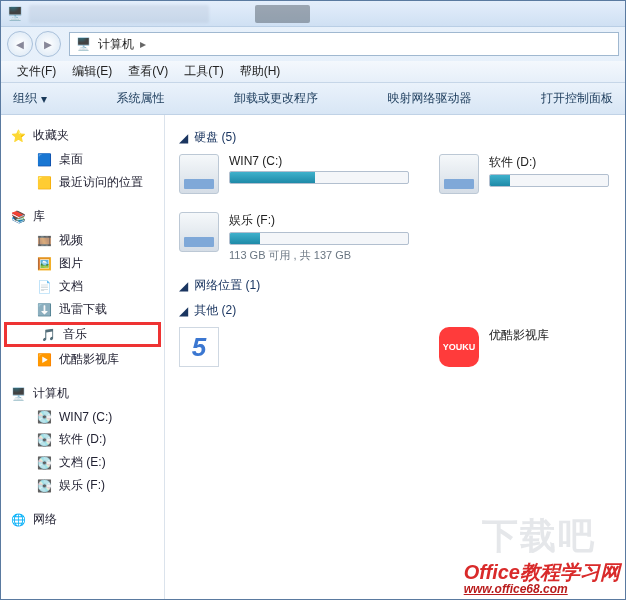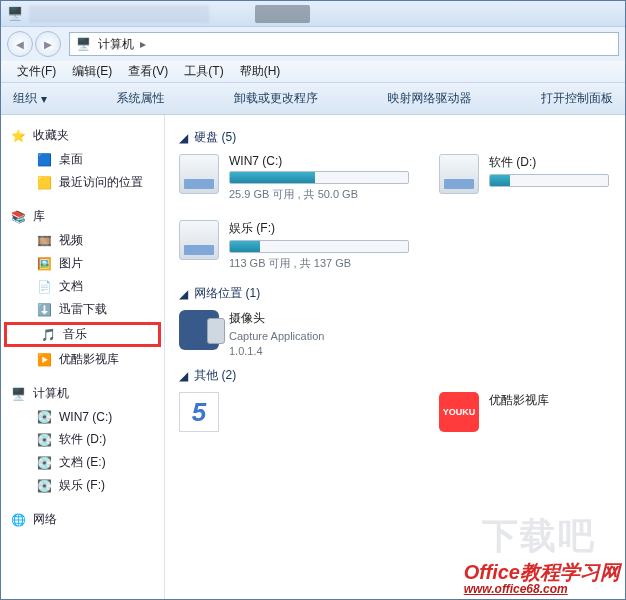--- a/index.html
+++ b/index.html
@@ -32,21 +32,21 @@
 .drive-icon { width: 40px; height: 40px; background: linear-gradient(#f5f8fa,#d5dde6); border: 1px solid #bcc8d5; border-radius: 3px; position: relative; }
 .drive-icon::after { content:""; position:absolute; left:4px; right:4px; bottom:4px; height:10px; background:#7fa8d8; border-radius:1px; }
 .drive-name { font-size: 12px; color: #222; margin-bottom: 3px; }
 .meter { height: 13px; border: 1px solid #b2bfcf; background: #f4f6f9; border-radius: 2px; overflow: hidden; }
 .meter-fill { height: 100%; background: linear-gradient(#3fb1cc,#1e8aa8); }
 .drive-sub { font-size: 11px; color: #6a7682; margin-top: 3px; white-space: nowrap; }
 .netitem, .other-item { display: flex; gap: 10px; width: 230px; margin-bottom: 10px; }
 .cam-icon { width: 40px; height: 40px; background: #375a8a; border-radius: 6px; position: relative; }
 .cam-icon::before { content:""; position:absolute; right:-6px; top:8px; width:16px; height:24px; background:#cfd7e1; border:1px solid #9aa5b2; border-radius:3px; }
 .num5-icon { width: 40px; height: 40px; background:#fff; border:1px solid #cfd8e2; display:flex; align-items:center; justify-content:center; font-size:26px; color:#3b77d1; font-weight:bold; font-style:italic; }
-.youku-icon { width: 40px; height: 40px; background:#ff3b3b; border-radius:5px; display:flex; align-items:center; justify-content:center; color:#fff; font-size:9px; font-weight:bold; }
+.youku-icon { width: 40px; height: 40px; background:#ff3b3b; border-radius:10px; display:flex; align-items:center; justify-content:center; color:#fff; font-size:9px; font-weight:bold; }
 .item-title { font-size:12px; color:#222; }
 .item-sub { font-size:11px; color:#6a7682; margin-top:3px; }
 .other-row { display:flex; gap:30px; flex-wrap:wrap; }
 .watermark { position:absolute; right:6px; bottom:4px; font-family:"Comic Sans MS", cursive; font-style:italic; font-weight:bold; line-height:1.1; }
 .watermark .w1 { color:#d92a2a; font-size:20px; text-shadow:0 0 2px #fff; }
 .watermark .w2 { color:#b91c1c; font-size:12px;text-decoration:underline; }
 .bg-watermark { position:absolute; right:30px; bottom:39px; font-family:sans-serif; font-size:36px; font-weight:bold; color:rgba(150,160,172,.25); letter-spacing:2px; pointer-events:none; }
 </style>
 </head>
 <body>
@@ -172,21 +172,20 @@
         <span>硬盘 (5)</span>
       </div>
       <div class="drive-grid">
         <div class="drive">
           <div class="drive-icon"></div>
           <div class="drive-right">
             <div class="drive-name">WIN7 (C:)</div>
             <div class="meter">
                 <div class="meter-fill" style="width:48%"></div>
               </div>
-            <div class="drive-sub">25.9 GB 可用 , 共 50.0 GB</div>
           </div>
         </div>
         <div class="drive" style="width:170px">
           <div class="drive-icon"></div>
           <div class="drive-right">
             <div class="drive-name">软件 (D:)</div>
             <div class="meter">
                 <div class="meter-fill" style="width:17%"></div>
               </div>
           </div>
@@ -200,28 +199,20 @@
               </div>
             <div class="drive-sub">113 GB 可用 , 共 137 GB</div>
           </div>
         </div>
       </div>
 
       <div class="section-h">
         <span>◢</span>
         <span>网络位置 (1)</span>
       </div>
-      <div class="netitem">
-        <div class="cam-icon"></div>
-        <div>
-          <div class="item-title">摄像头</div>
-          <div class="item-sub">Capture Application</div>
-          <div class="item-sub">1.0.1.4</div>
-        </div>
-      </div>
 
       <div class="section-h">
         <span>◢</span>
         <span>其他 (2)</span>
       </div>
       <div class="other-row">
         <div class="other-item">
           <div class="num5-icon">5</div>
         </div>
         <div class="other-item" style="width:170px">

